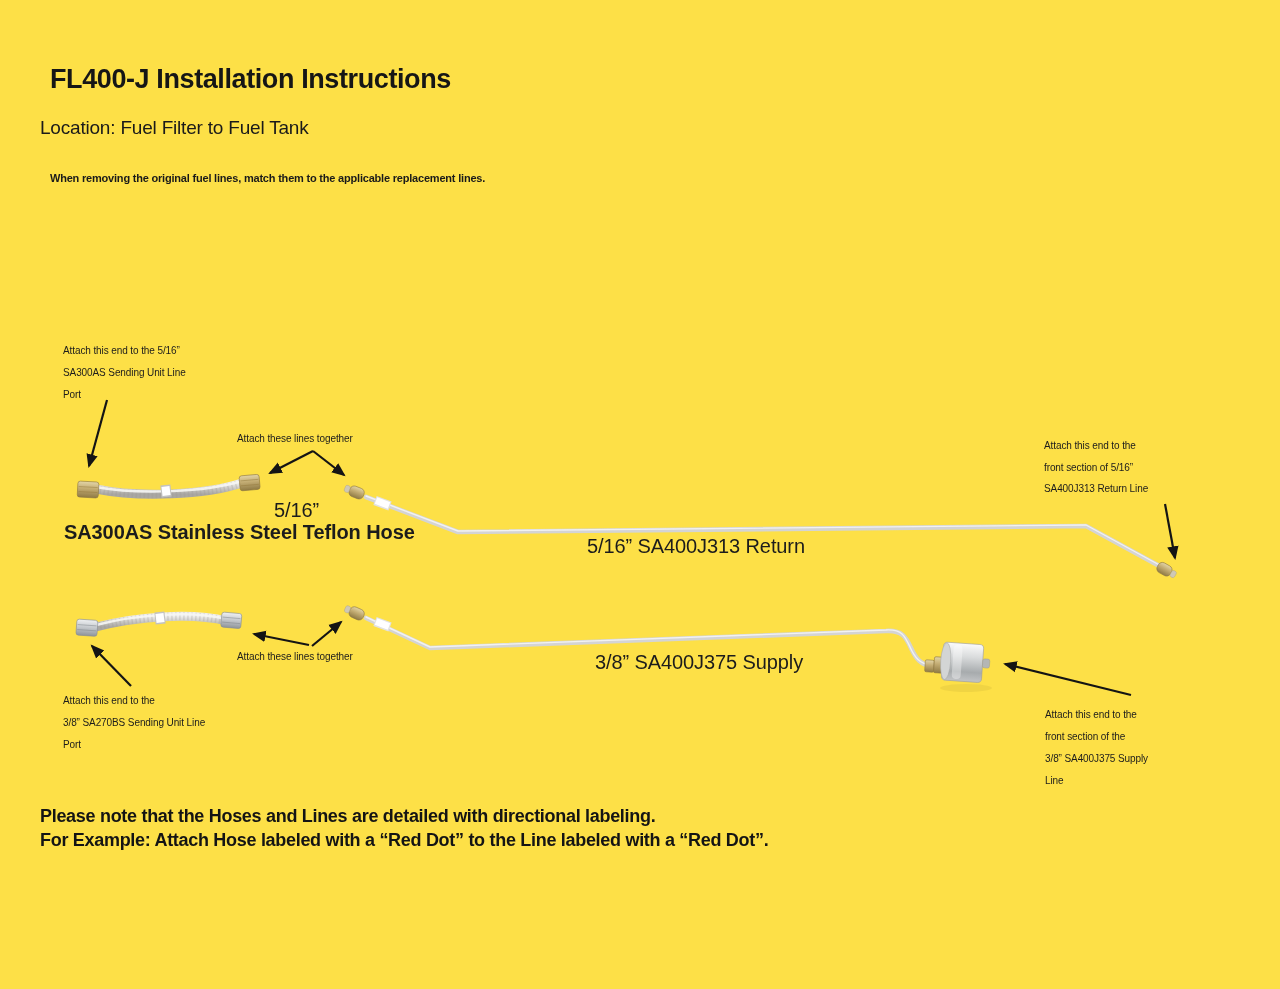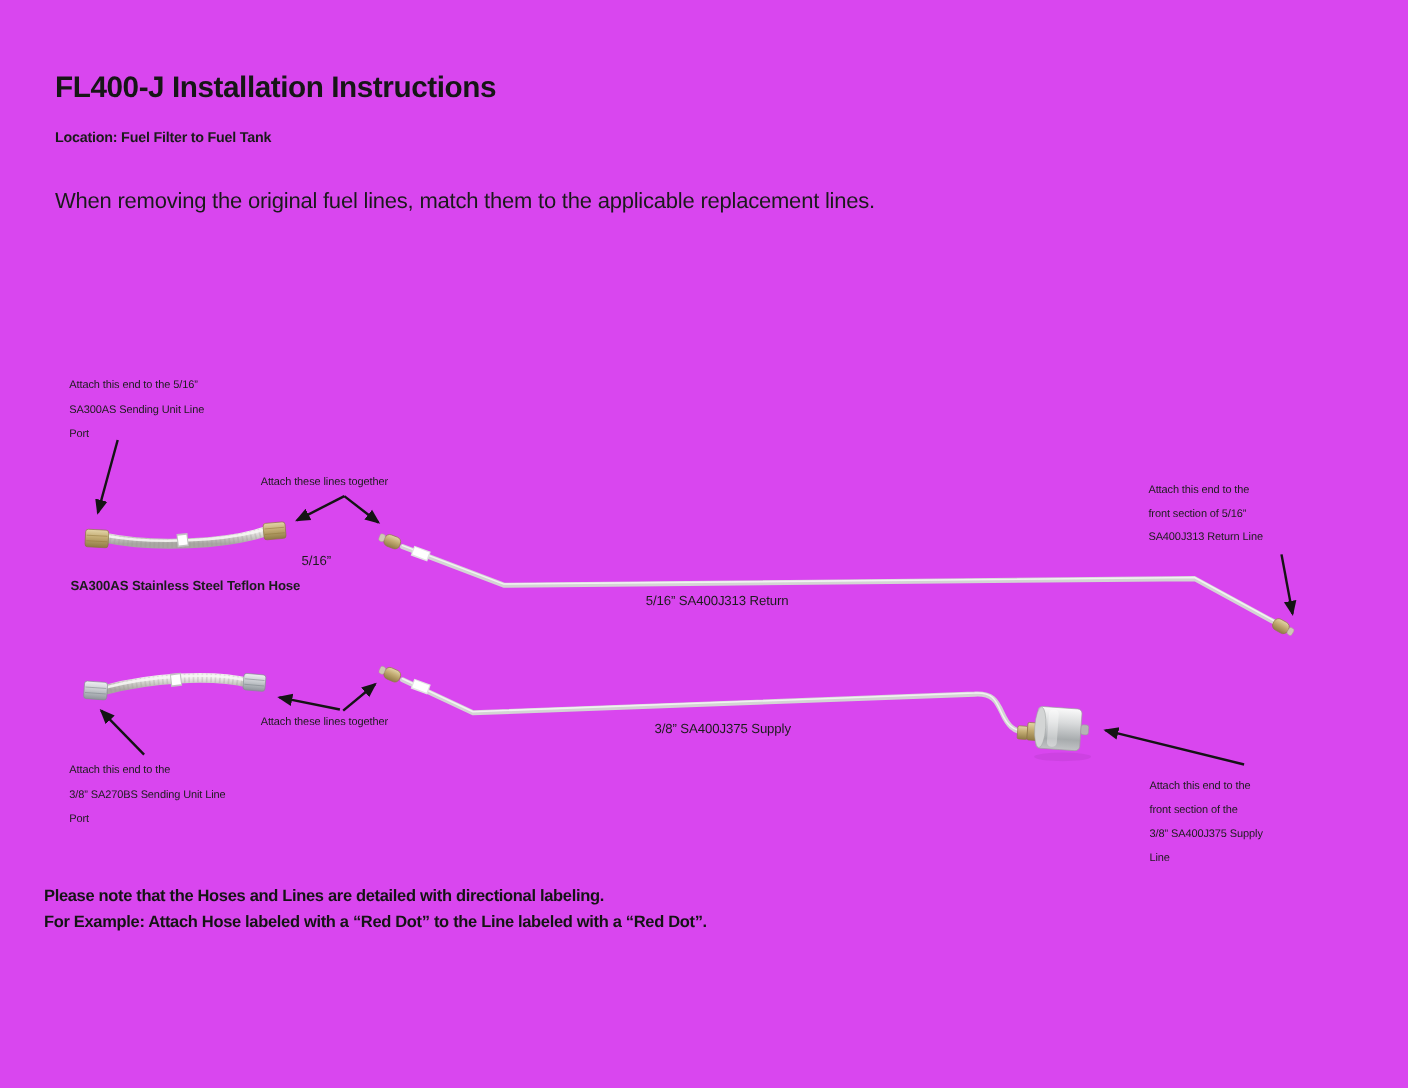--- a/index.html
+++ b/index.html
@@ -5,59 +5,59 @@
   * { margin: 0; padding: 0; box-sizing: border-box; }
   html, body { background: #ffffff; }
   body {
     font-family: "Liberation Sans", "DejaVu Sans", sans-serif;
     color: #1a1a1a;
   }
   .page {
     position: relative;
     width: 1280px;
     height: 989px;
-    background: #d946ef;
+    background: #fde047;
     overflow: hidden;
   }
   .abs { position: absolute; }
   .title {
     left: 50px; top: 64px;
     font-size: 27px;
     font-weight: bold;
     letter-spacing: -0.4px;
     color: #161616;
   }
   .subhead {
-    left: 50px; top: 117px;
-    font-size: 13px;
-    font-weight: bold;
+    left: 40px; top: 117px;
+    font-size: 19px;
+    font-weight: normal;
     letter-spacing: -0.2px;
   }
   .intro {
     left: 50px; top: 172px;
-    font-size: 20px;
-    font-weight: normal;
+    font-size: 11px;
+    font-weight: bold;
     letter-spacing: -0.2px;
   }
   .callout {
     font-size: 10px;
     line-height: 22px;
     white-space: pre-line;
     letter-spacing: -0.1px;
     color: #1c1c1c;
   }
   .partlabel {
-    font-size: 12px;
+    font-size: 20px;
     line-height: 19px;
     white-space: pre-line;
     letter-spacing: -0.1px;
     color: #1c1c1c;
   }
   .footer-line {
-    font-size: 15px;
+    font-size: 18px;
     font-weight: bold;
     letter-spacing: -0.3px;
     color: #141414;
   }
   svg.diagram {
     position: absolute;
     left: 0; top: 0;
     width: 1280px; height: 989px;
   }
 </style>

